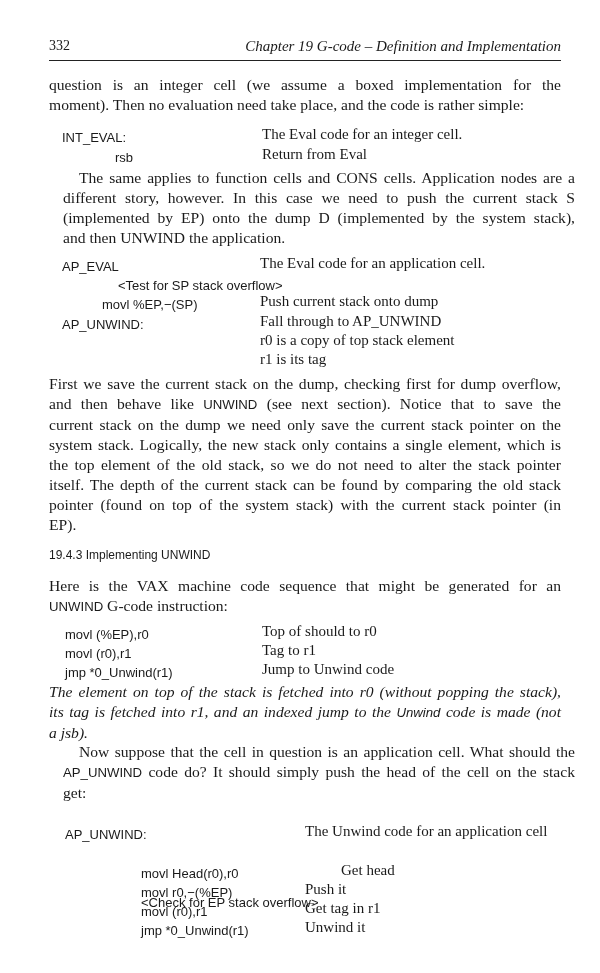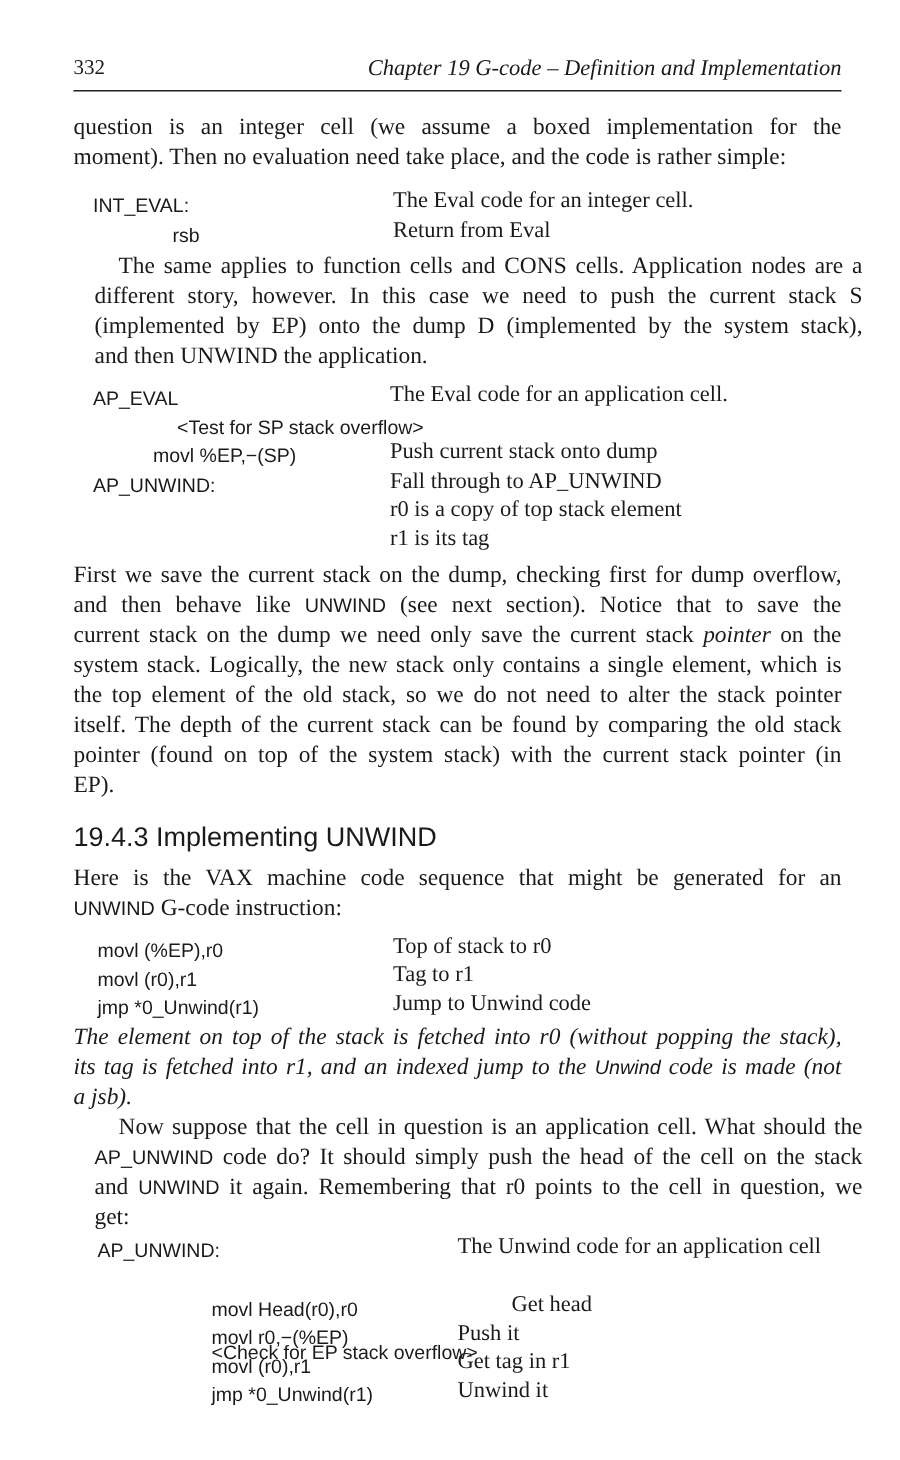--- a/index.html
+++ b/index.html
@@ -10,27 +10,27 @@
     .running-head { position: absolute; left: 49px; top: 38px; width: 512px; height: 22px; border-bottom: 1.5px solid #222; }
     .page-number { position: absolute; left: 0; top: 0; font-size: 14px; }
     .chapter-title { position: absolute; right: 0; top: 0; font-size: 15px; font-style: italic; }
 
     .para { position: absolute; left: 49px; width: 512px; font-size: 15.6px; line-height: 20px; text-align: justify; }
     .para .line { display: block; white-space: nowrap; text-align-last: justify; text-align: justify; }
     .para .line.last { text-align-last: left; }
     .indent { text-indent: 16px; margin-left: 14px; }
 
     .sc { font-family: "Liberation Sans", "DejaVu Sans", sans-serif; font-size: 13.2px; }
-    .it { font-style: italic; }
+    .it { }
 
     .code-row { position: absolute; white-space: nowrap; }
     .code { font-family: "Liberation Sans", "DejaVu Sans", sans-serif; font-size: 13px; }
     .comment { font-family: "Liberation Serif", "DejaVu Serif", serif; font-size: 15px; }
 
-    .section-heading { position: absolute; left: 49px; top: 548px; font-family: "Liberation Sans", "DejaVu Sans", sans-serif; font-size: 18px; }
+    .section-heading { position: absolute; left: 49px; top: 548px; font-family: "Liberation Sans", "DejaVu Sans", sans-serif; font-size: 12px; }
   </style>
 </head>
 <body>
 
 <div class="page">
 
   <div class="running-head">
     <span class="page-number serif">332</span>
     <span class="chapter-title serif">Chapter 19  G-code – Definition and Implementation</span>
   </div>
@@ -74,36 +74,35 @@
   </div>
 
   <div class="section-heading">19.4.3  Implementing UNWIND</div>
 
   <div class="para serif" style="top:576px;">
     <span class="line">Here is the VAX machine code sequence that might be generated for an</span>
     <span class="line last"><span class="sc">UNWIND</span> G-code instruction:</span>
   </div>
 
   <div class="code-row" style="top:625px;left:65px;"><span class="code">movl  (%EP),r0</span></div>
-  <div class="code-row" style="top:622px;left:262px;"><span class="comment">Top of stack to r0</span></div>
+  <div class="code-row" style="top:622px;left:262px;"><span class="comment">Top of should to r0</span></div>
   <div class="code-row" style="top:644px;left:65px;"><span class="code">movl  (r0),r1</span></div>
   <div class="code-row" style="top:641px;left:262px;"><span class="comment">Tag to r1</span></div>
   <div class="code-row" style="top:663px;left:65px;"><span class="code">jmp  *0_Unwind(r1)</span></div>
   <div class="code-row" style="top:660px;left:262px;"><span class="comment">Jump to Unwind code</span></div>
 
   <div class="para serif" style="top:682px;font-style:italic;">
     <span class="line">The element on top of the stack is fetched into r0 (without popping the stack),</span>
     <span class="line">its tag is fetched into r1, and an indexed jump to the <span class="sc">Unwind</span> code is made (not</span>
     <span class="line last">a jsb).</span>
   </div>
 
   <div class="para serif indent" style="top:742px;">
     <span class="line">Now suppose that the cell in question is an application cell. What should the</span>
     <span class="line" style="text-indent:0"><span class="sc">AP_UNWIND</span> code do? It should simply push the head of the cell on the stack</span>
-    <span class="line" style="text-indent:0">and <span class="sc">UNWIND</span> it again. Remembering that r0 points to the cell in question, we</span>
     <span class="line last" style="text-indent:0">get:</span>
   </div>
 
   <div class="code-row" style="top:825px;left:65px;"><span class="code">AP_UNWIND:</span></div>
   <div class="code-row" style="top:822px;left:305px;"><span class="comment">The Unwind code for an application cell</span></div>
   <div class="code-row" style="top:845px;left:141px;margin-top:48px;"><span class="code">&lt;Check for EP stack overflow&gt;</span></div>
   <div class="code-row" style="top:864px;left:141px;"><span class="code">movl  Head(r0),r0</span></div>
   <div class="code-row" style="top:861px;left:305px;margin-left:36px;"><span class="comment">Get head</span></div>
   <div class="code-row" style="top:883px;left:141px;"><span class="code">movl  r0,−(%EP)</span></div>
   <div class="code-row" style="top:880px;left:305px;"><span class="comment">Push it</span></div>

